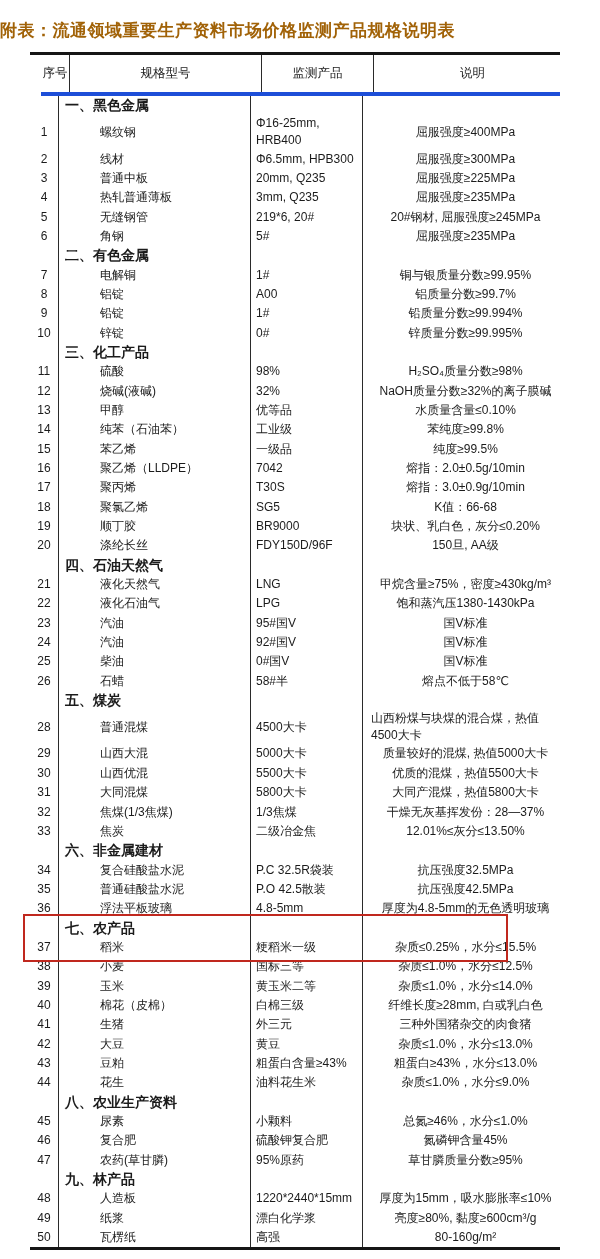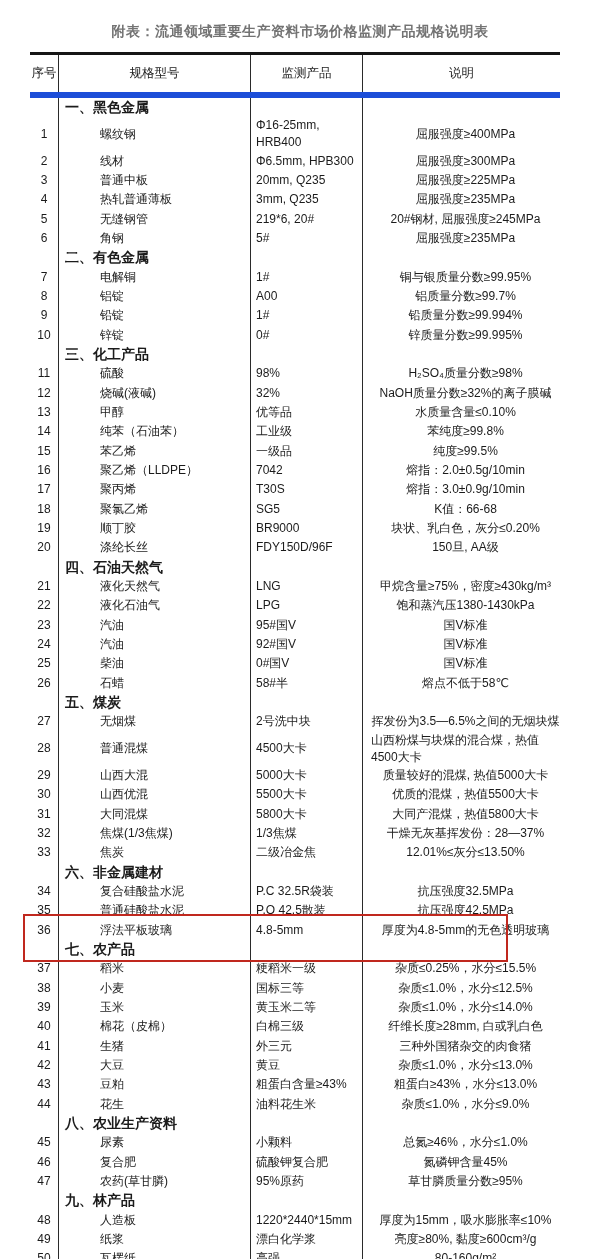--- a/index.html
+++ b/index.html
@@ -5,38 +5,38 @@
   html,body{margin:0;padding:0;background:#ffffff;}
   body{
     width:600px;height:1259px;overflow:hidden;position:relative;
     font-family:"Liberation Sans","DejaVu Sans",sans-serif;
     color:#1b1b1b;
     -webkit-font-smoothing:antialiased;
   }
   .page{padding-top:20px;}
   .doc-title{
     margin:0 0 10px 0;
-    text-align:center;
-    font-size:14px;
+    font-size:17px;
     font-weight:bold;
     line-height:22px;
     letter-spacing:0.5px;
-    color:#737373;
+    color:#a16207;
   }
   .tablewrap{
     position:relative;
     margin-left:30px;
     width:530px;
     border-top:3px solid #161616;
   }
   .thead{
     display:grid;
     grid-template-columns:29px 192px 112px 197px;
-    border-bottom:6px solid #1d4ed8;
+    border-bottom:4px solid #1d4ed8;
     height:37px;
+    margin-left:11px;
   }
   .thead .hcell{
     display:flex;align-items:center;justify-content:center;
     font-size:12.5px;
   }
   .tbody{border-bottom:3px solid #161616;}
   .row{
     display:grid;
     grid-template-columns:29px 192px 112px 197px;
     min-height:19.35px;
@@ -506,34 +506,20 @@
           </div>
           <div class="cell c2">
             <span></span>
           </div>
           <div class="cell c3">
             <span></span>
           </div>
         </div>
         <div class="row">
           <div class="cell c0">
-            <span>27</span>
-          </div>
-          <div class="cell c1">
-            <span>无烟煤</span>
-          </div>
-          <div class="cell c2">
-            <span>2号洗中块</span>
-          </div>
-          <div class="cell c3">
-            <span>挥发份为3.5—6.5%之间的无烟块煤</span>
-          </div>
-        </div>
-        <div class="row">
-          <div class="cell c0">
             <span>28</span>
           </div>
           <div class="cell c1">
             <span>普通混煤</span>
           </div>
           <div class="cell c2">
             <span>4500大卡</span>
           </div>
           <div class="cell c3">
             <span>山西粉煤与块煤的混合煤，热值4500大卡</span>

